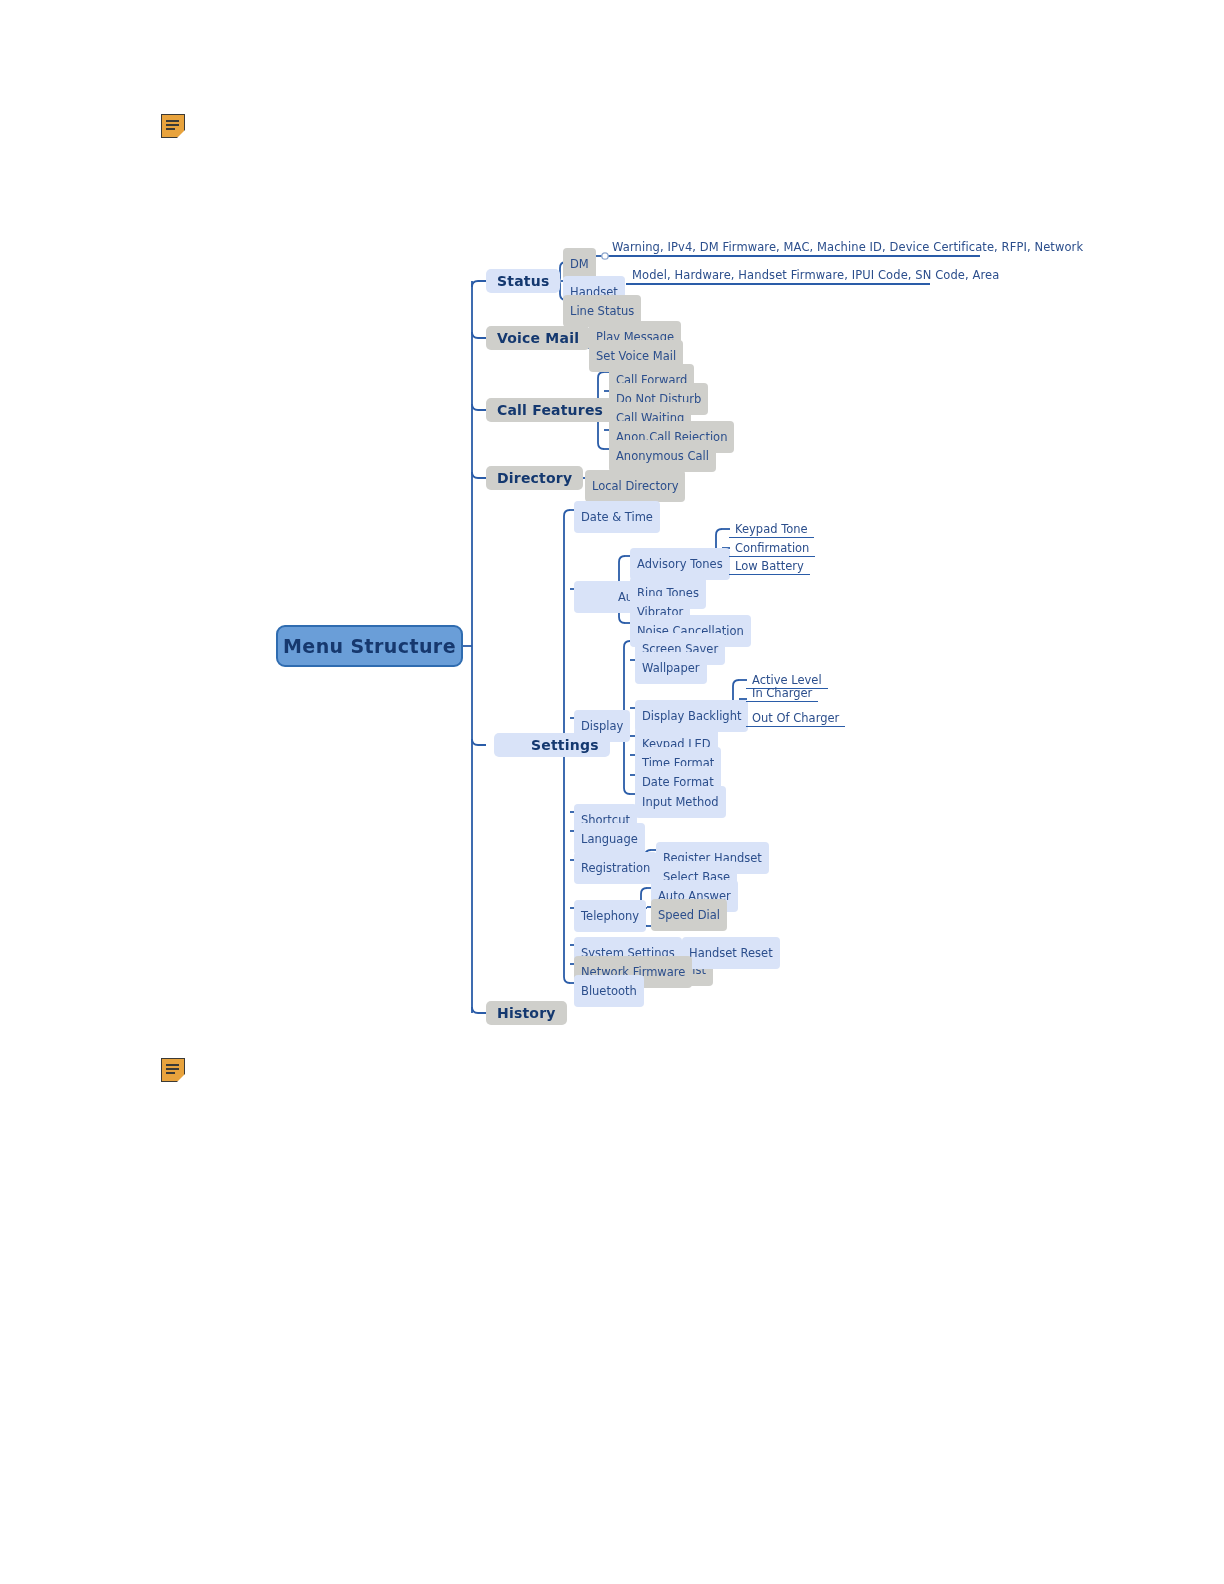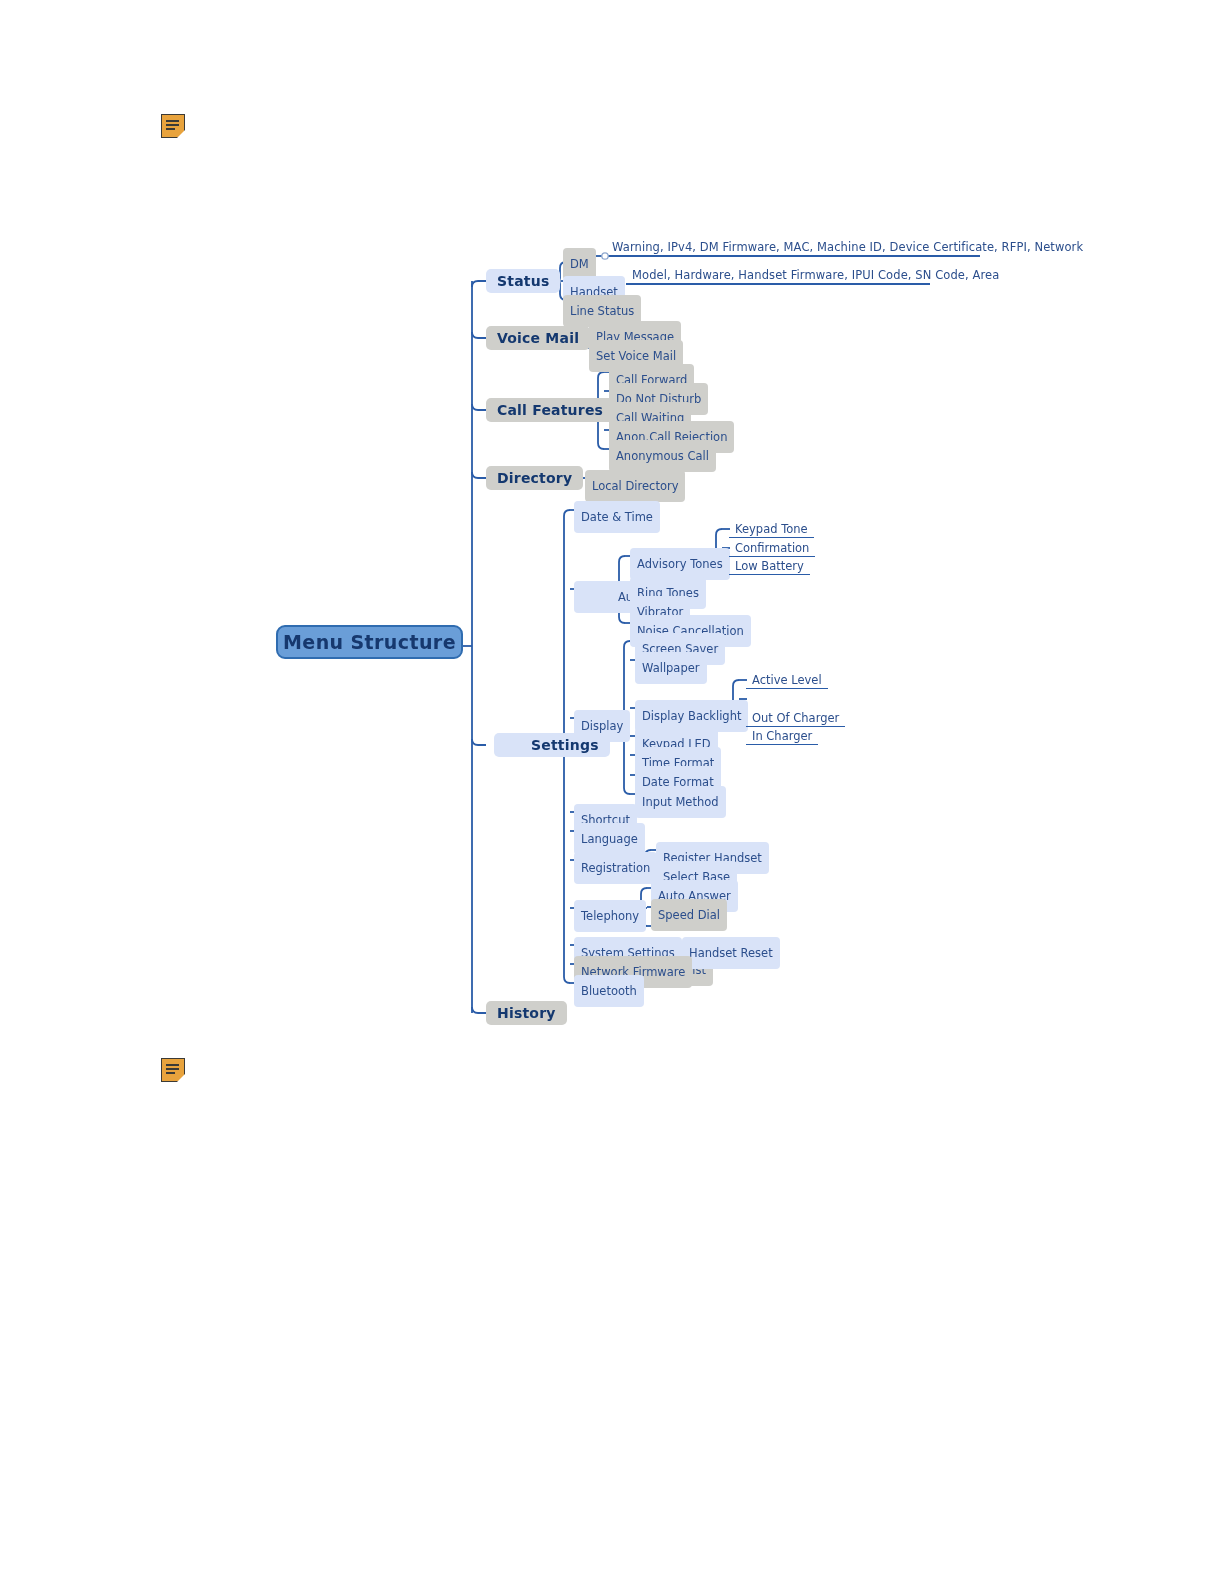--- a/index.html
+++ b/index.html
@@ -51,21 +51,21 @@
   .root{
     background:#6a9ed8;
     border:2px solid #2f6cb0;
     border-radius:9px;
     font-size:19px;
     font-weight:bold;
     letter-spacing:.4px;
     color:#16386e;
     justify-content:center;
     padding:0 3px;
-    height:34px;
+    height:42px;
   }
 
   
   .main{
     border-radius:5px;
     font-size:14px;
     font-weight:bold;
     letter-spacing:.2px;
     padding:0 11px;
     height:24px;
@@ -295,21 +295,21 @@
   <div class="node sub fill-blue" style="left:630px;top:596px;">Vibrator</div>
   <div class="node sub fill-blue" style="left:630px;top:615px;">Noise Cancellation</div>
 
   <div class="node sub fill-blue" style="left:574px;top:710px;">Display</div>
 
   <div class="node sub fill-blue" style="left:635px;top:633px;">Screen Saver</div>
   <div class="node sub fill-blue" style="left:635px;top:652px;">Wallpaper</div>
   <div class="node sub fill-blue" style="left:635px;top:700px;">Display Backlight</div>
 
   <div class="node leaf" style="left:746px;top:672px;">Active Level</div>
-  <div class="node leaf" style="left:746px;top:728px;text-align:right;">In Charger</div>
+  <div class="node leaf" style="left:746px;top:685px;text-align:right;">In Charger</div>
   <div class="node leaf" style="left:746px;top:710px;">Out Of Charger</div>
 
   <div class="node sub fill-blue" style="left:635px;top:728px;">Keypad LED</div>
   <div class="node sub fill-blue" style="left:635px;top:747px;">Time Format</div>
   <div class="node sub fill-blue" style="left:635px;top:766px;">Date Format</div>
   <div class="node sub fill-blue" style="left:635px;top:786px;">Input Method</div>
 
   <div class="node sub fill-blue" style="left:574px;top:804px;">Shortcut</div>
   <div class="node sub fill-blue" style="left:574px;top:823px;">Language</div>
 

